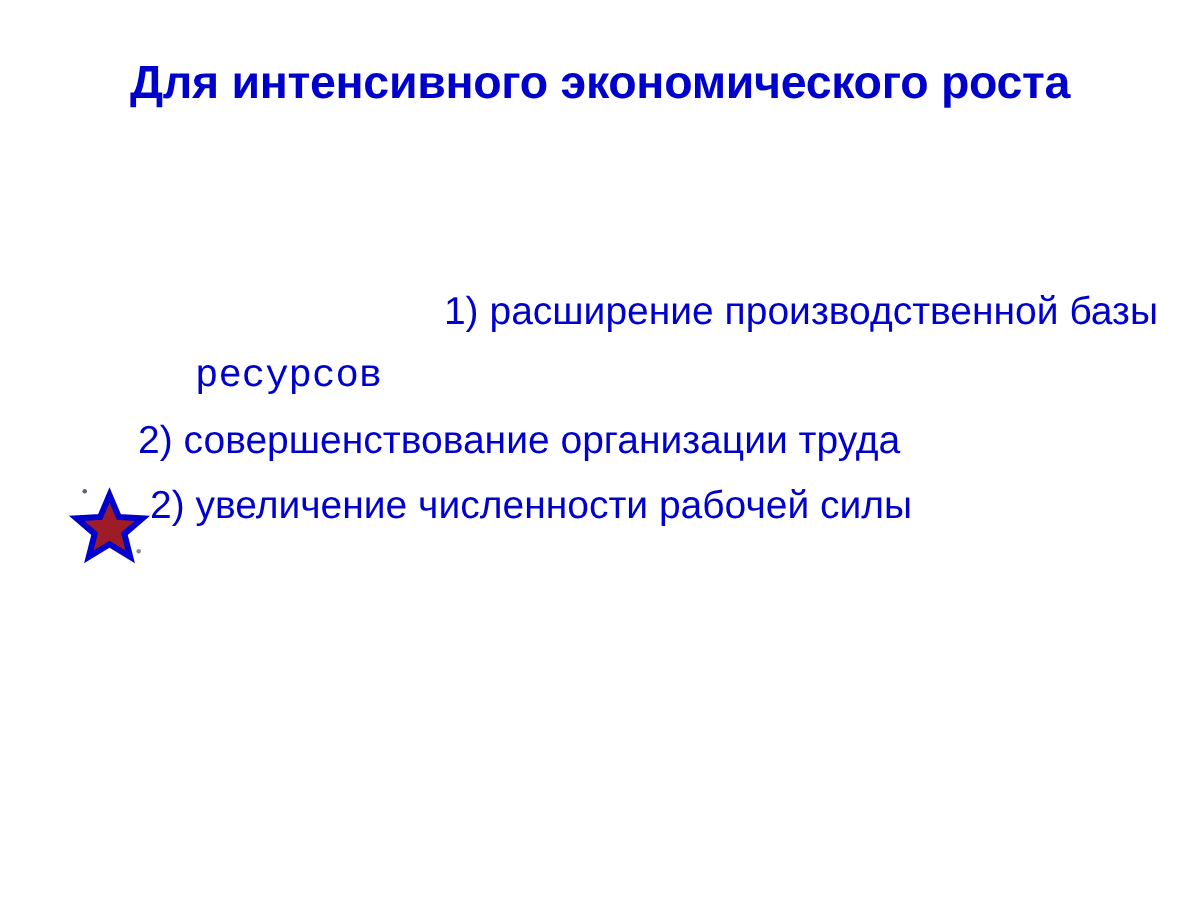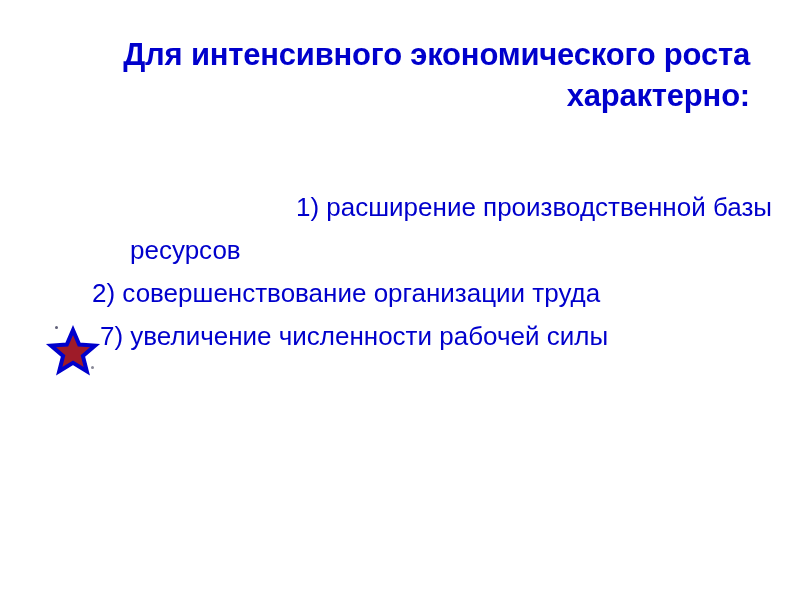--- a/index.html
+++ b/index.html
@@ -22,21 +22,21 @@
     height: 600px;
     background: #ffffff;
   }
 
   
   .slide-title {
     position: absolute;
     left: 50px;
     top: 34px;
     width: 700px;
-    text-align: right;
+    text-align: center;
     color: #0000cc;
     font-weight: bold;
     font-size: 31px;
     line-height: 41px;
     letter-spacing: -0.2px;
   }
   .slide-title .title-line {
     display: block;
     white-space: nowrap;
   }
@@ -55,20 +55,21 @@
   .list-item {
     position: relative;
     white-space: nowrap;
   }
   .item-line {
     display: block;
     white-space: nowrap;
   }
   .item-line.continuation {
     padding-left: 36px;
+    font-family: Liberation Mono, monospace;
   }
 
   
   .item-1 { margin-left: 4px; text-align: right; }
   .item-2 { margin-left: 2px; }
   .item-3 { margin-left: 0px; }
   .item-4 { margin-left: 8px; }
 
   
   .star-marker {
@@ -108,39 +109,38 @@
     opacity: 0.6;
   }
 </style>
 </head>
 <body>
 
 <div class="slide">
 
   <div class="slide-title">
     <span class="title-line">Для интенсивного экономического роста</span>
-    <span class="title-line">характерно:</span>
   </div>
 
   <div class="content-list">
 
     <div class="list-item item-1">
       <span class="item-line">1) расширение производственной базы</span>
     </div>
 
     <div class="list-item item-2">
       <span class="item-line continuation">ресурсов</span>
     </div>
 
     <div class="list-item item-3">
       <span class="item-line">2) совершенствование организации труда</span>
     </div>
 
     <div class="list-item item-4">
-      <span class="item-line">7) увеличение численности рабочей силы</span>
+      <span class="item-line">2) увеличение численности рабочей силы</span>
     </div>
 
   </div>
 
   <div class="star-marker">
     <svg viewBox="0 0 46 44" xmlns="http://www.w3.org/2000/svg" aria-hidden="true">
       <polygon points="23,2 29.2,16.6 45,17.6 32.9,27.9 36.8,43.2 23,34.8 9.2,43.2 13.1,27.9 1,17.6 16.8,16.6" fill="#9e1b28" stroke="#0000cc" stroke-width="4" stroke-linejoin="miter"></polygon>
     </svg>
   </div>
 

